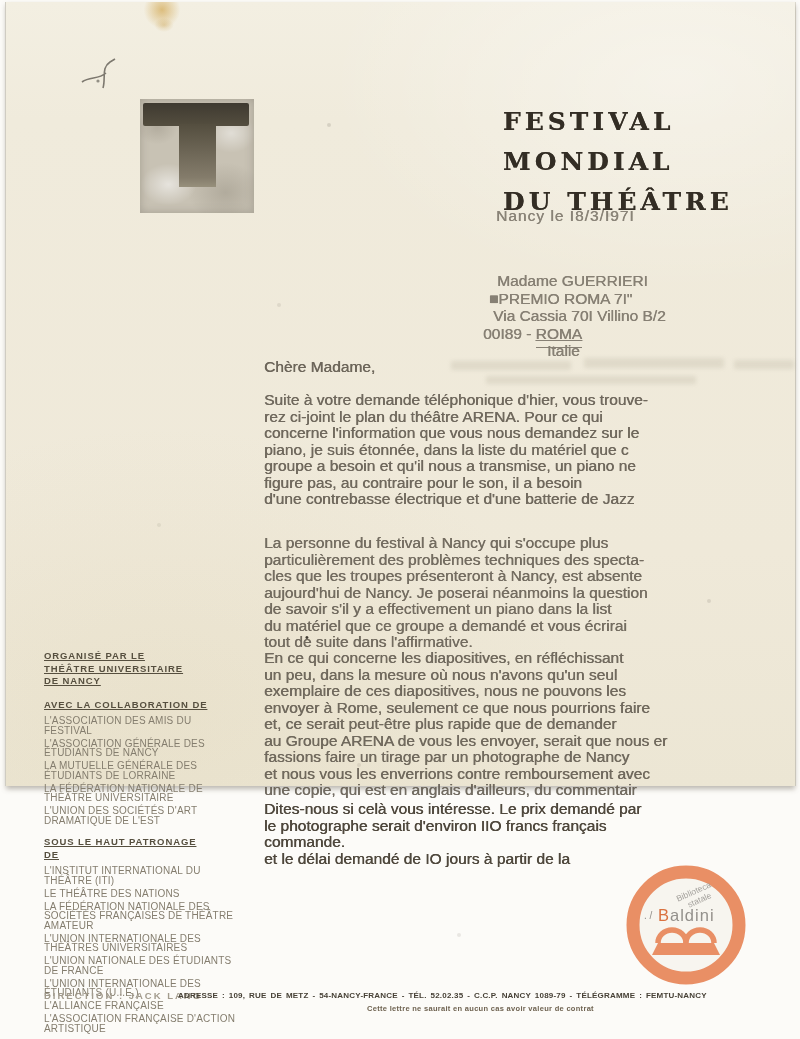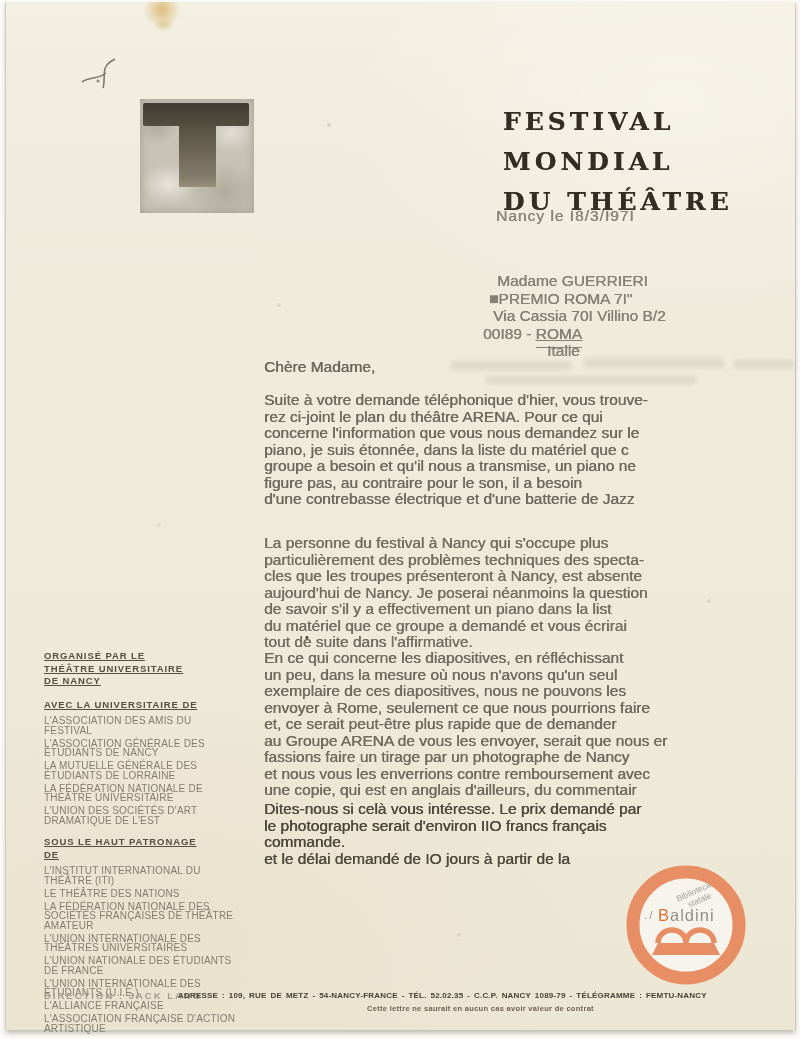--- a/index.html
+++ b/index.html
@@ -3,21 +3,21 @@
 <meta charset="utf-8">
 <style>
   html,body{margin:0;padding:0;}
   body{
     width:800px;height:1039px;position:relative;overflow:hidden;
     background:#fcfbf8;
     font-family:"Liberation Sans", sans-serif;
   }
   
   .paper{
-    position:absolute;left:6px;top:2px;width:789px;height:1028px;
+    position:absolute;left:6px;top:2px;width:789px;height:784px;
     background:
       radial-gradient(600px 400px at 20% 90%, rgba(214,200,160,.18), transparent 70%),
       radial-gradient(500px 300px at 85% 10%, rgba(255,255,255,.35), transparent 70%),
       linear-gradient(180deg,#f3efe2 0%, #f0ebdc 15%, #efe9d9 70%, #ece6d4 100%);
     box-shadow:-1px 0 0 #cfccc2, 0 3px 5px rgba(110,105,92,.45), 1px 0 0 #e0ddd2;
   }
   
   .stain{position:absolute;pointer-events:none;}
   .stain-a{left:138px;top:0;width:36px;height:26px;
     background:radial-gradient(ellipse at 50% 30%, rgba(201,148,42,.55), rgba(201,148,42,0) 72%);}
@@ -160,21 +160,21 @@
 
   <div class="sidebar">
     <div class="sb-group">
       <div class="sb-heading">
           <div>ORGANISÉ PAR LE</div>
           <div>THÉÂTRE UNIVERSITAIRE</div>
           <div>DE NANCY</div>
         </div>
     </div>
     <div class="sb-group">
-      <div class="sb-heading">AVEC LA UNIVERSITAIRE DE</div>
+      <div class="sb-heading">AVEC LA COLLABORATION DE</div>
       <div class="sb-items">
           <div>L'ASSOCIATION DES AMIS DU FESTIVAL</div>
           <div>L'ASSOCIATION GÉNÉRALE DES ÉTUDIANTS DE NANCY</div>
           <div>LA MUTUELLE GÉNÉRALE DES ÉTUDIANTS DE LORRAINE</div>
           <div>LA FÉDÉRATION NATIONALE DE THÉÂTRE UNIVERSITAIRE</div>
           <div>L'UNION DES SOCIÉTÉS D'ART DRAMATIQUE DE L'EST</div>
         </div>
     </div>
     <div class="sb-group" style="margin-top:6px;">
       <div class="sb-heading">

